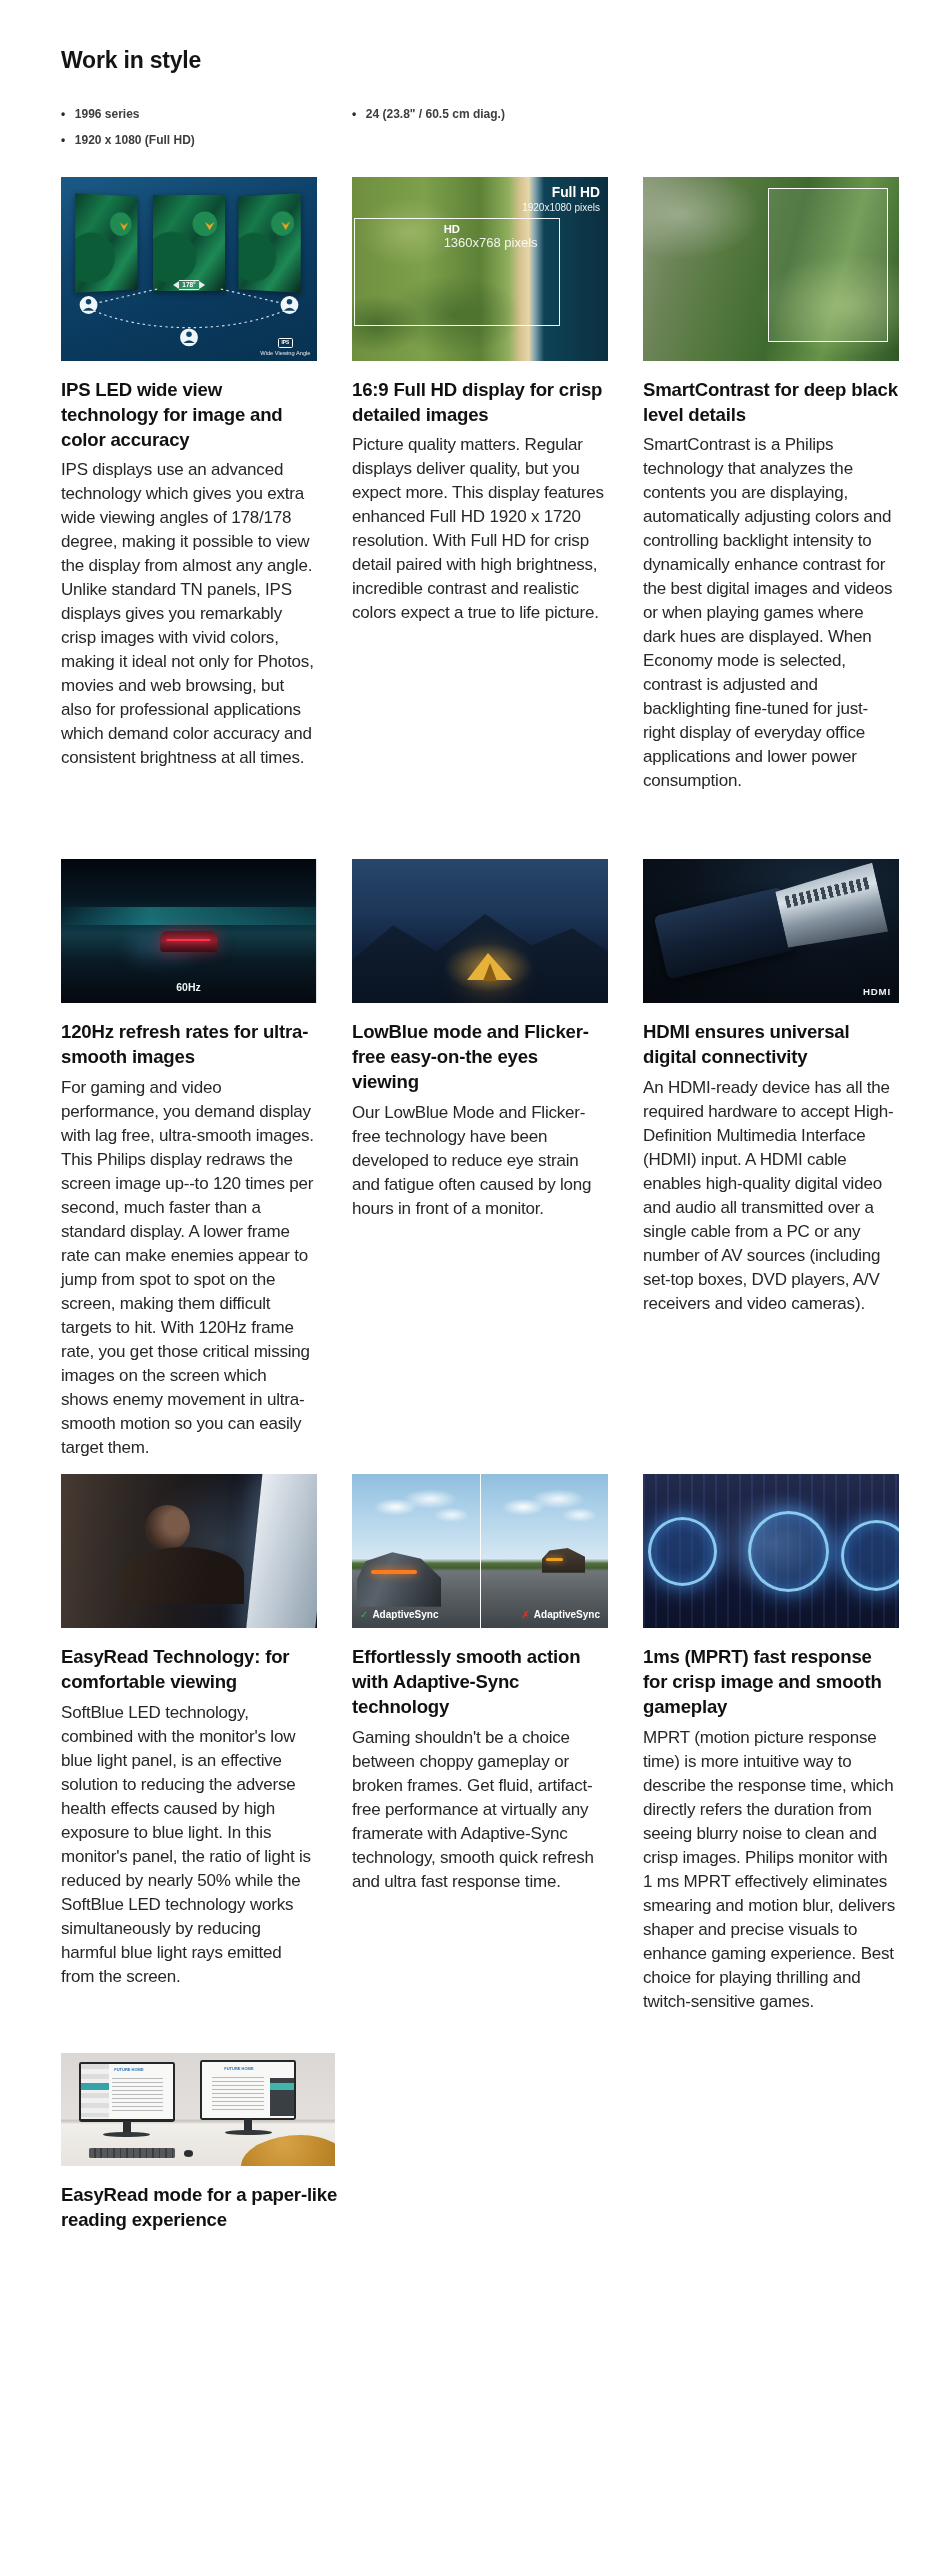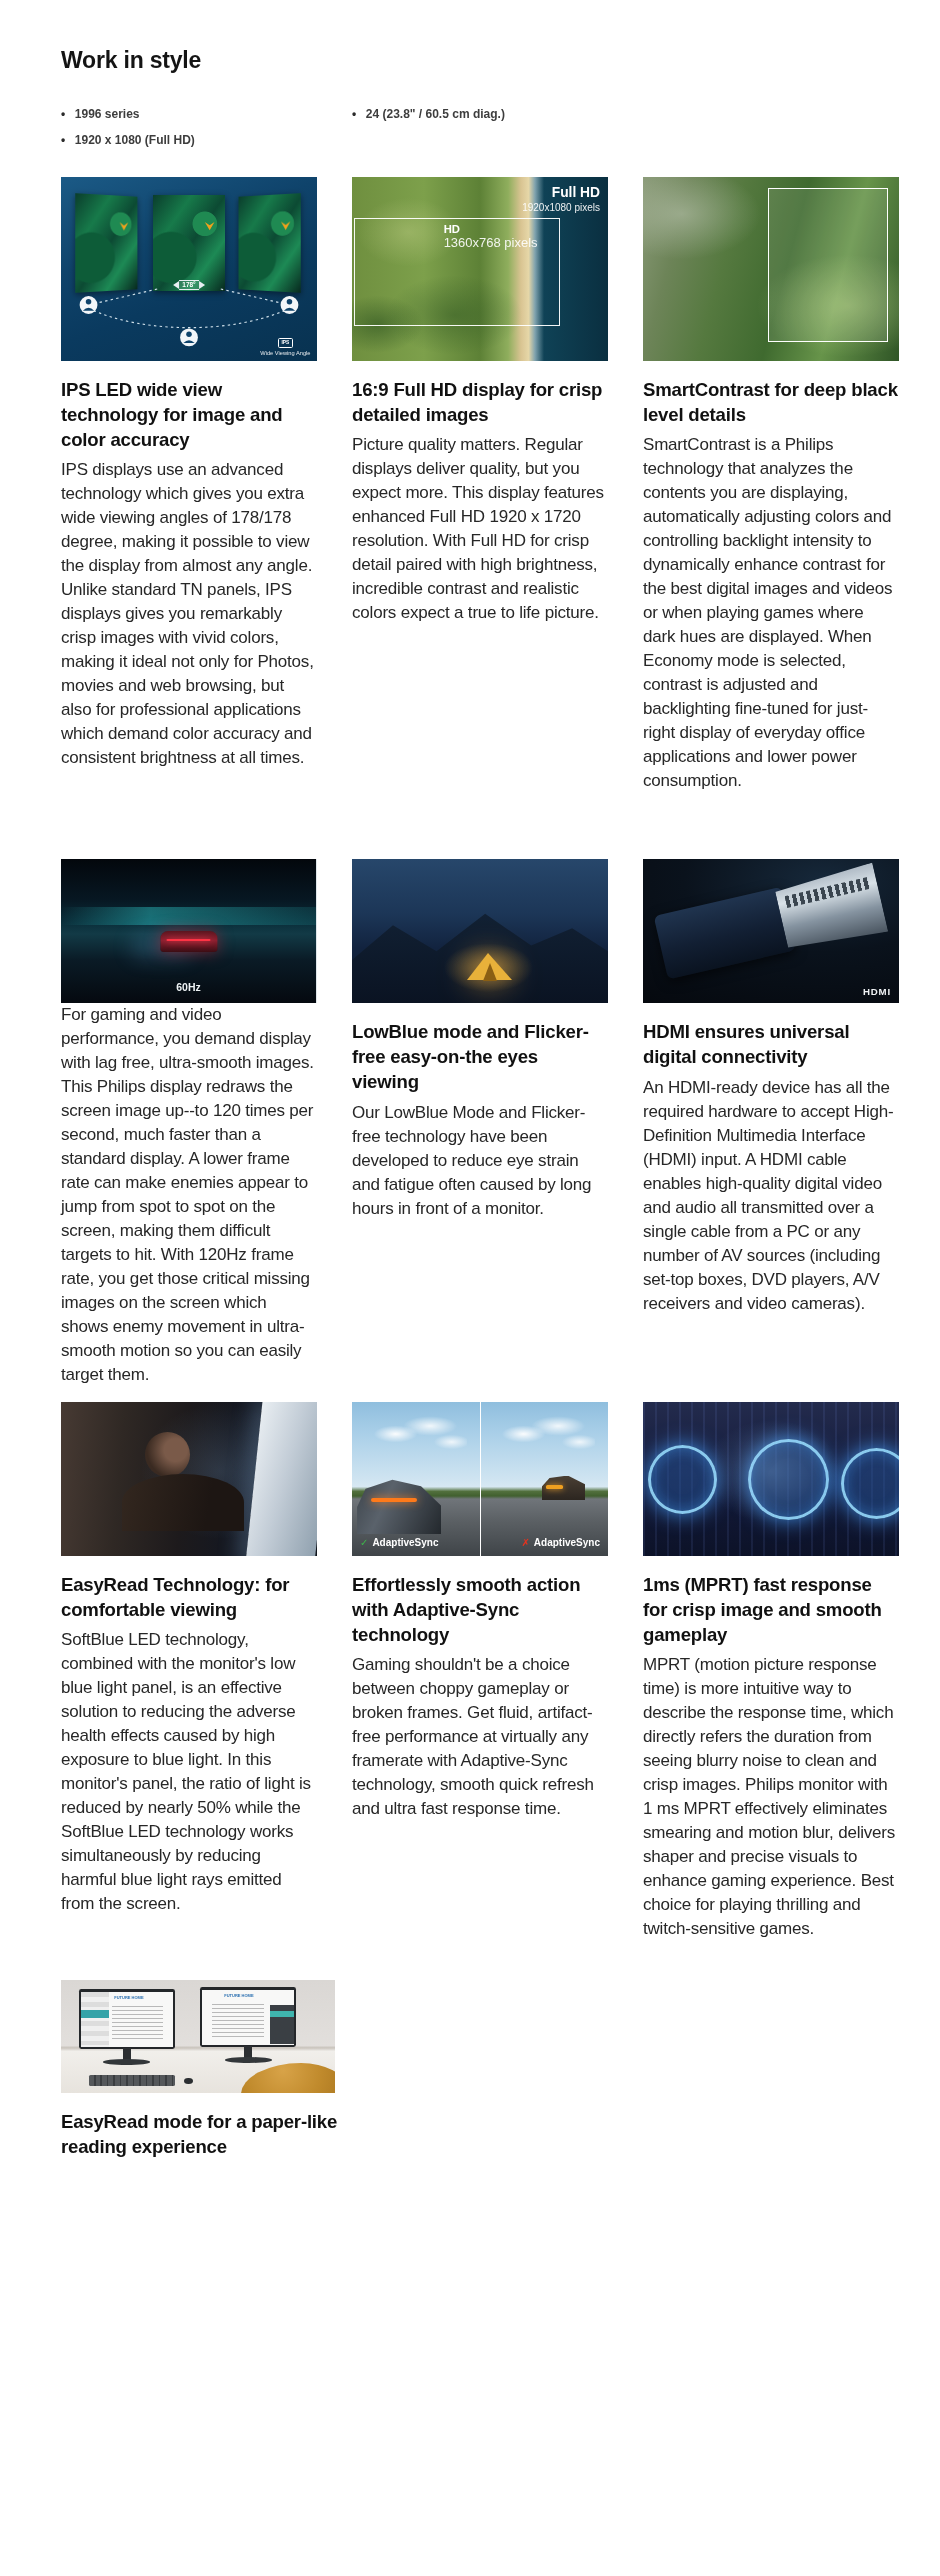--- a/index.html
+++ b/index.html
@@ -246,20 +246,21 @@
 
   <div class="row row2">
 
     <article class="card">
       <div class="card-img hz-img">
         <div class="hz-half first">
           <div class="hz-car"></div>
           <div class="hz-label">60Hz</div>
         </div>
       </div>
+      <h3 class="card-title">120Hz refresh rates for ultra-smooth images</h3>
       <p class="card-body">For gaming and video performance, you demand display with lag free, ultra-smooth images. This Philips display redraws the screen image up--to 120 times per second, much faster than a standard display. A lower frame rate can make enemies appear to jump from spot to spot on the screen, making them difficult targets to hit. With 120Hz frame rate, you get those critical missing images on the screen which shows enemy movement in ultra-smooth motion so you can easily target them.</p>
     </article>
 
     <article class="card">
       <div class="card-img lb-img">
         <div class="lb-glow"></div>
         <div class="lb-tent"></div>
       </div>
       <h3 class="card-title">LowBlue mode and Flicker-free easy-on-the eyes viewing</h3>
       <p class="card-body">Our LowBlue Mode and Flicker-free technology have been developed to reduce eye strain and fatigue often caused by long hours in front of a monitor.</p>

